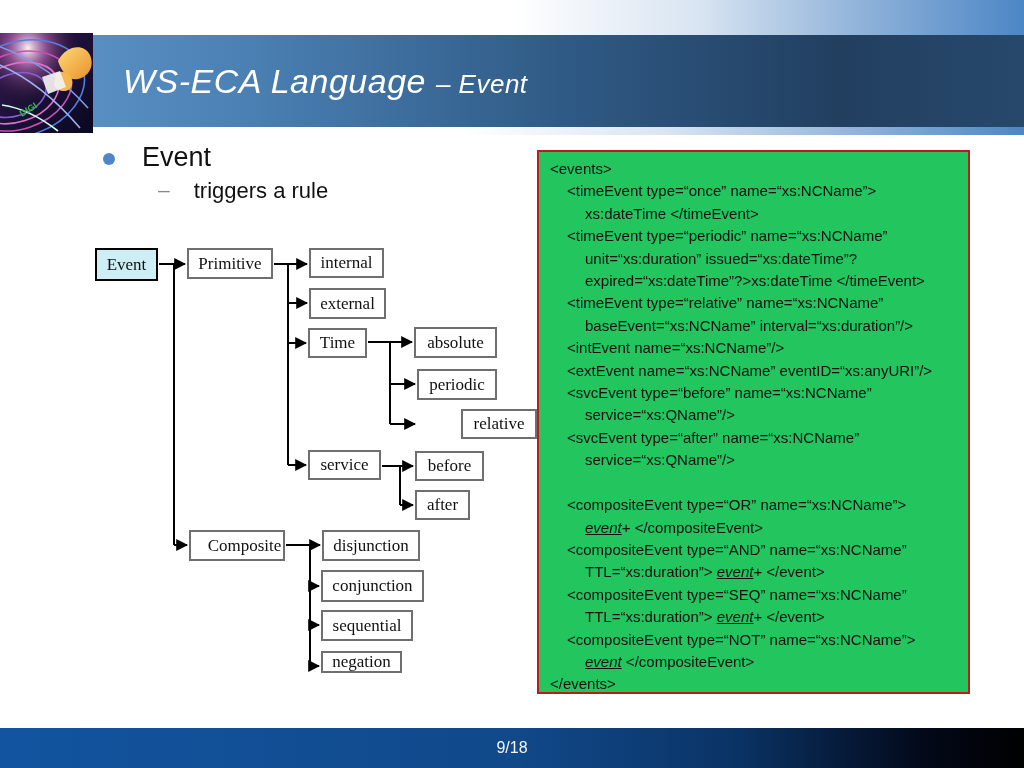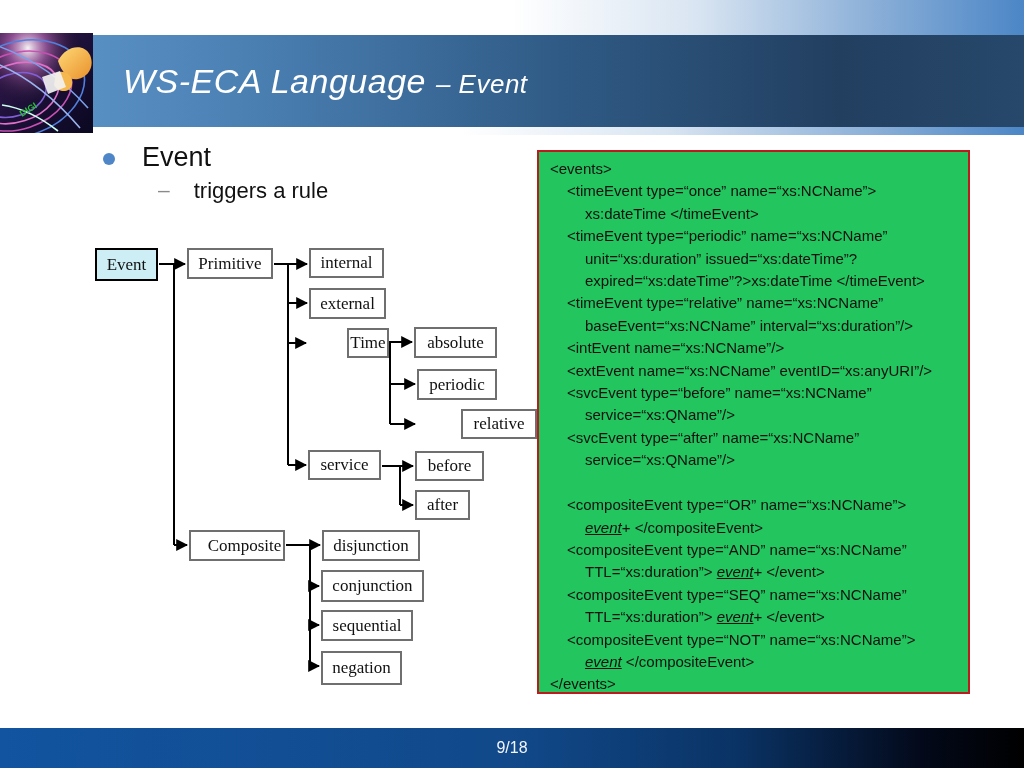--- a/index.html
+++ b/index.html
@@ -139,32 +139,32 @@
       <path d="M310,586 H319" marker-end="url(#arw)"></path>
       <path d="M310,625 H319" marker-end="url(#arw)"></path>
       <path d="M310,666 H319" marker-end="url(#arw)"></path>
     </g>
   </svg>
   <div id="tree-boxes">
       <div class="tnode accent" style="left: 95px; top: 248px; width: 63px; height: 33px;">Event</div>
       <div class="tnode" style="left: 187px; top: 248px; width: 86px; height: 31px;">Primitive</div>
       <div class="tnode" style="left: 309px; top: 248px; width: 75px; height: 30px;">internal</div>
       <div class="tnode" style="left: 309px; top: 288px; width: 77px; height: 31px;">external</div>
-      <div class="tnode" style="left: 308px; top: 328px; width: 42px; height: 30px; margin-left: 39px;">Time</div>
+      <div class="tnode" style="left: 308px; top: 328px; width: 59px; height: 30px;">Time</div>
       <div class="tnode" style="left: 414px; top: 327px; width: 83px; height: 31px;">absolute</div>
       <div class="tnode" style="left: 417px; top: 369px; width: 80px; height: 31px;">periodic</div>
       <div class="tnode" style="left: 417px; top: 409px; width: 76px; height: 30px; margin-left: 44px;">relative</div>
       <div class="tnode" style="left: 308px; top: 450px; width: 73px; height: 30px;">service</div>
       <div class="tnode" style="left: 415px; top: 451px; width: 69px; height: 30px;">before</div>
       <div class="tnode" style="left: 415px; top: 490px; width: 55px; height: 30px;">after</div>
       <div class="tnode" style="left: 189px; top: 530px; width: 96px; height: 31px; padding-left: 15px;">Composite</div>
       <div class="tnode" style="left: 322px; top: 530px; width: 98px; height: 31px;">disjunction</div>
       <div class="tnode" style="left: 321px; top: 570px; width: 103px; height: 32px;">conjunction</div>
       <div class="tnode" style="left: 321px; top: 610px; width: 92px; height: 31px;">sequential</div>
-      <div class="tnode" style="left: 321px; top: 651px; width: 81px; height: 34px;">negation</div>
+      <div class="tnode" style="left: 321px; top: 651px; width: 81px; height: 22px;">negation</div>
     </div>
 </div>
 
 <div class="code-panel">
   <div id="code-lines">
       <div class="cline ind0"><span>&lt;events&gt;</span></div>
       <div class="cline ind1"><span>&lt;timeEvent type=“once” name=“xs:NCName”&gt;</span></div>
       <div class="cline ind2"><span>xs:dateTime &lt;/timeEvent&gt;</span></div>
       <div class="cline ind1"><span>&lt;timeEvent type=“periodic” name=“xs:NCName”</span></div>
       <div class="cline ind2"><span>unit=“xs:duration” issued=“xs:dateTime”?</span></div>

